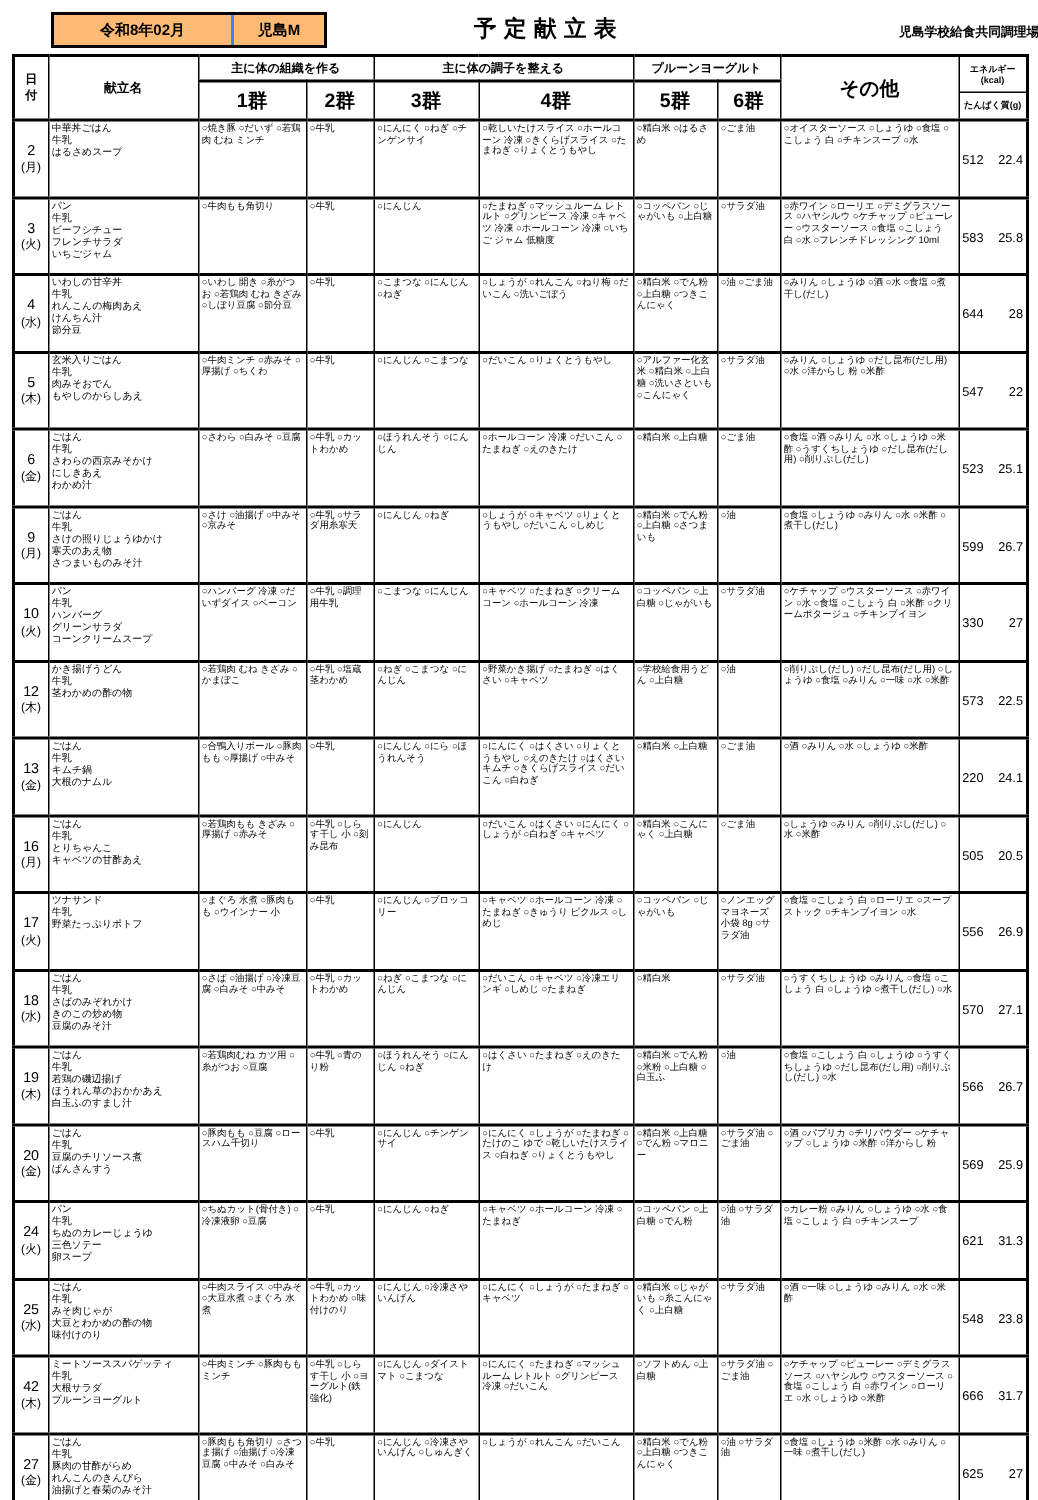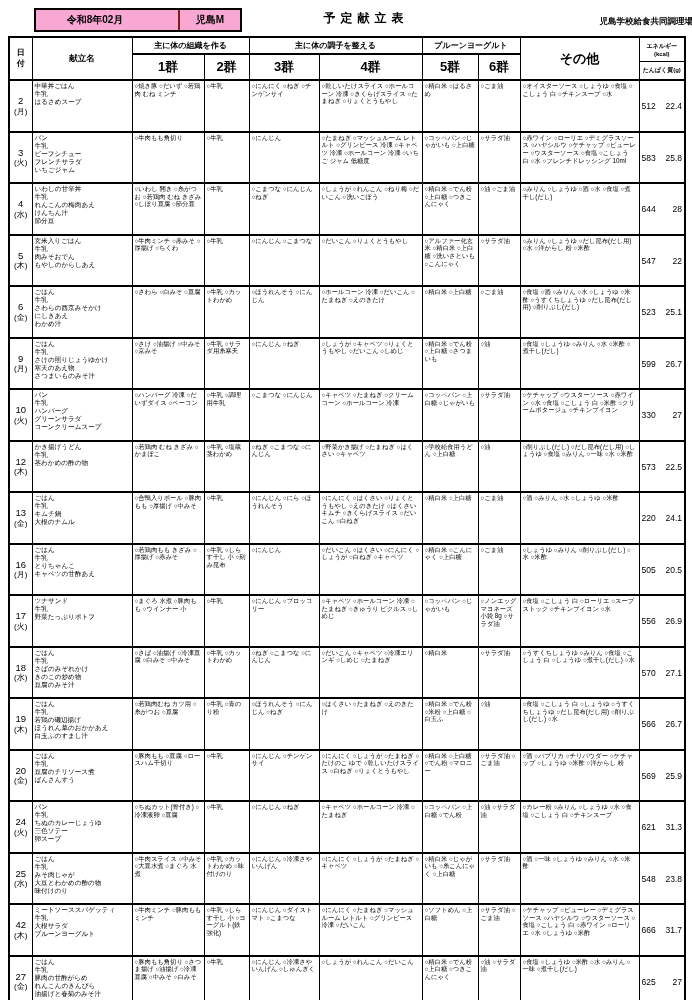--- a/index.html
+++ b/index.html
@@ -4,25 +4,25 @@
 <style>
   * { box-sizing: border-box; margin: 0; padding: 0; }
   html,body { background:#e8e8e8; }
   body { font-family: "Liberation Sans", "DejaVu Sans", sans-serif; color:#000; }
   .page {
     position: relative; width: 692px; height: 1000px; background: #fff;
     margin: 0 auto; padding: 6px 8px 4px 8px; overflow: hidden;
   }
   
   .topbar { position: relative; height: 26px; margin: 2px 2px 2px 26px; }
-  .issue-box { position:absolute; left:0; top:0; display:flex; border:2px solid #000; background:#f9a8d4; }
+  .issue-box { position:absolute; left:0; top:0; display:flex; border:2px solid #000; background:#fdba74; }
   .issue-box .ibcell { font-size:10px; font-weight:bold; padding:3px 0; text-align:center; }
   .issue-box .ibcell.month { width:118px; }
-  .issue-box .ibcell.school { width:62px; border-left:2px solid #7f1d1d;margin-left:24px; }
-  .doc-title { position:absolute; left:16px; right:0; top:2px; text-align:center; font-size:12px; font-weight:bold; letter-spacing:5px; }
+  .issue-box .ibcell.school { width:62px; border-left:2px solid #3b82f6; }
+  .doc-title { position:absolute; left:16px; right:0; top:2px; text-align:center; font-size:15px; font-weight:bold; letter-spacing:5px; }
   .org-name { position:absolute; right:-18px; top:8px; font-size:8.5px; font-weight:bold; }
   
   table.menu-table { border-collapse: collapse; table-layout: fixed; width: 676px; margin: 0 auto; }
   .menu-table th, .menu-table td { border: 1px solid #000; vertical-align: top; overflow: hidden; }
   .menu-table thead th { border-width: 2px 1px; font-weight: bold; vertical-align: middle; padding: 1px 0; }
   .menu-table thead th.rspan { border-bottom-width: 2px; }
   .menu-table { border: 2px solid #000; }
   .menu-table tbody tr > td { border-bottom-width: 2px; }
   .grp-head { font-size: 8px; }
   .gun-head { font-size: 13px; }

